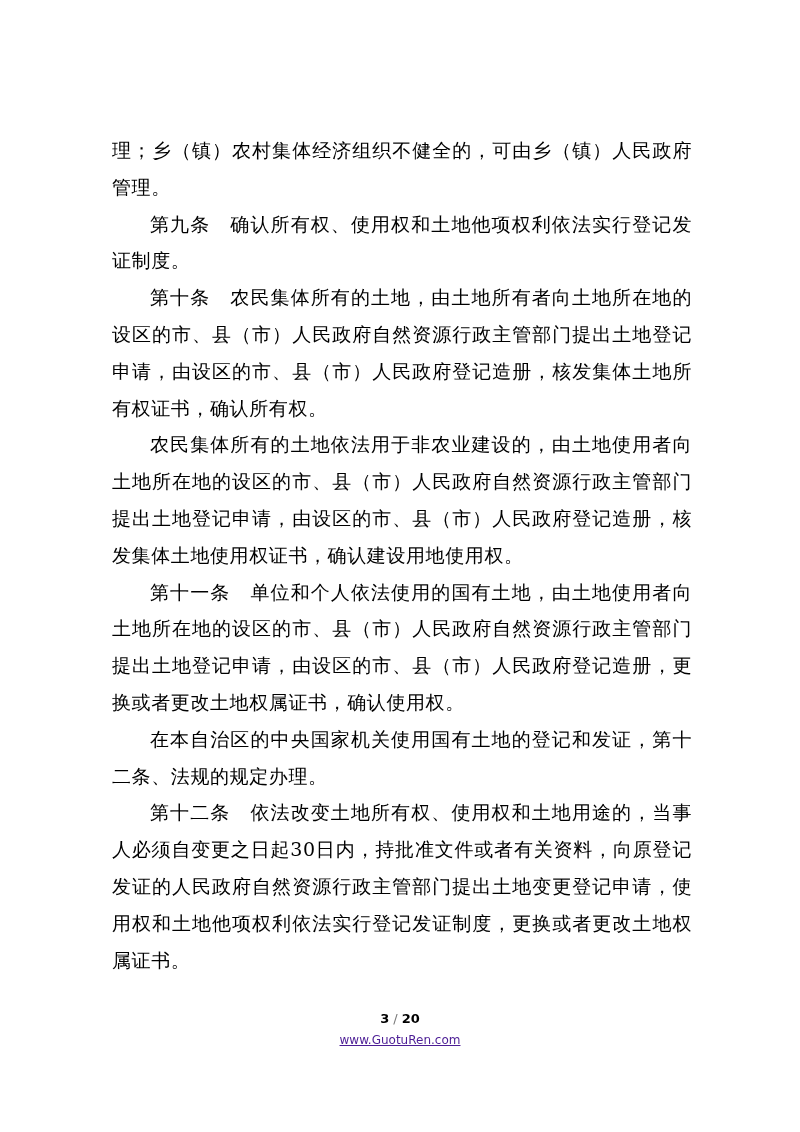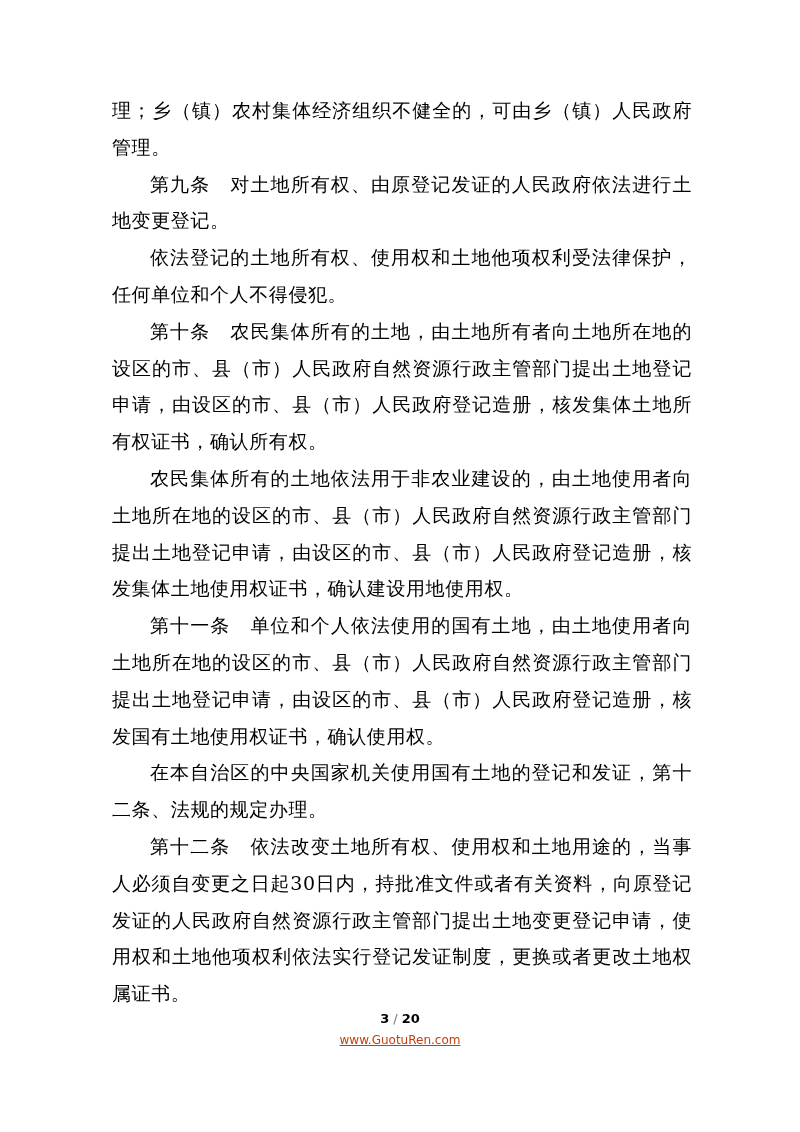--- a/index.html
+++ b/index.html
@@ -25,20 +25,21 @@
       letter-spacing: 0.6px;
     }
     .para {
       margin: 0;
       text-indent: 38px;
       text-align: justify;
       text-align-last: left;
     }
     .para.no-indent {
       text-indent: 0;
+      margin-top: 40px;
     }
     .footer {
       position: absolute;
       left: 0;
       width: 800px;
       top: 1010px;
       text-align: center;
       font-family: "DejaVu Sans", "Liberation Sans", sans-serif;
     }
     .page-num {
@@ -48,35 +49,34 @@
     }
     .page-num .sep {
       font-weight: normal;
       color: #777777;
       margin: 0 4px;
     }
     .site-link {
       display: inline-block;
       font-size: 12px;
       line-height: 16px;
-      color: #c2410c;
+      color: #4c1d95;
       text-decoration: underline;
       margin-top: 4px;
     }
   </style>
 </head>
 <body>
 
 <div class="page-content">
   <p class="para no-indent">理；乡（镇）农村集体经济组织不健全的，可由乡（镇）人民政府管理。</p>
-  <p class="para">第九条　对土地所有权、由原登记发证的人民政府依法进行土地变更登记。</p>
-  <p class="para">依法登记的土地所有权、使用权和土地他项权利受法律保护，任何单位和个人不得侵犯。</p>
+  <p class="para">第九条　确认所有权、使用权和土地他项权利依法实行登记发证制度。</p>
   <p class="para">第十条　农民集体所有的土地，由土地所有者向土地所在地的设区的市、县（市）人民政府自然资源行政主管部门提出土地登记申请，由设区的市、县（市）人民政府登记造册，核发集体土地所有权证书，确认所有权。</p>
   <p class="para">农民集体所有的土地依法用于非农业建设的，由土地使用者向土地所在地的设区的市、县（市）人民政府自然资源行政主管部门提出土地登记申请，由设区的市、县（市）人民政府登记造册，核发集体土地使用权证书，确认建设用地使用权。</p>
-  <p class="para">第十一条　单位和个人依法使用的国有土地，由土地使用者向土地所在地的设区的市、县（市）人民政府自然资源行政主管部门提出土地登记申请，由设区的市、县（市）人民政府登记造册，核发国有土地使用权证书，确认使用权。</p>
+  <p class="para">第十一条　单位和个人依法使用的国有土地，由土地使用者向土地所在地的设区的市、县（市）人民政府自然资源行政主管部门提出土地登记申请，由设区的市、县（市）人民政府登记造册，更换或者更改土地权属证书，确认使用权。</p>
   <p class="para">在本自治区的中央国家机关使用国有土地的登记和发证，第十二条、法规的规定办理。</p>
   <p class="para">第十二条　依法改变土地所有权、使用权和土地用途的，当事人必须自变更之日起30日内，持批准文件或者有关资料，向原登记发证的人民政府自然资源行政主管部门提出土地变更登记申请，使用权和土地他项权利依法实行登记发证制度，更换或者更改土地权属证书。</p>
 </div>
 
 <div class="footer">
   <div class="page-num">
     <span>3</span><span class="sep">/</span><span>20</span>
   </div>
   <a class="site-link">www.GuotuRen.com</a>
 </div>

